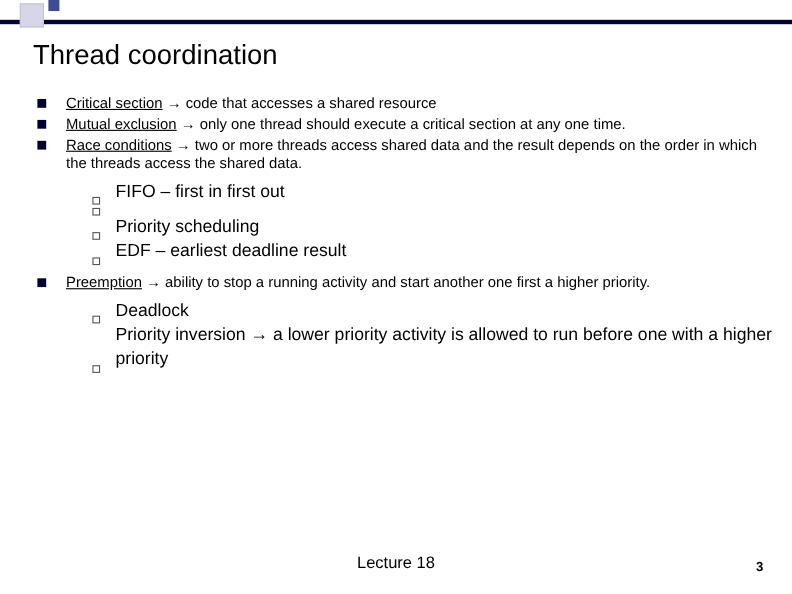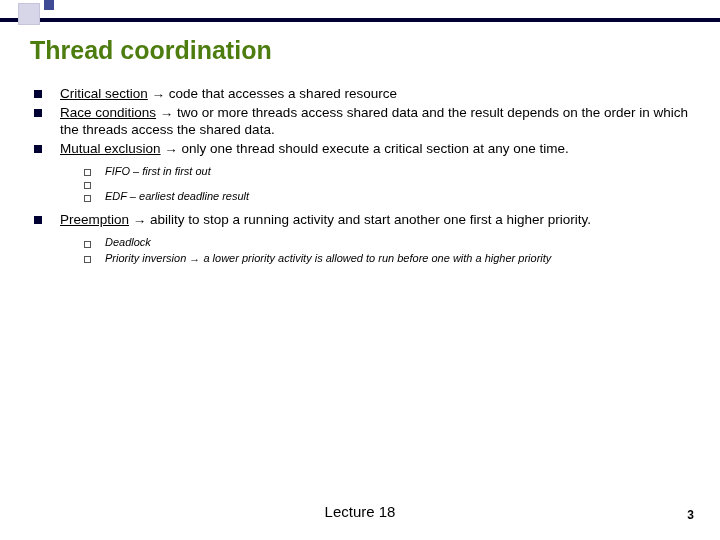--- a/index.html
+++ b/index.html
@@ -41,22 +41,22 @@
     left: 44px;
     width: 10px;
     height: 10px;
     background: #3f4a94;
   }
   .title {
     position: absolute;
     top: 36px;
     left: 30px;
     font-size: 25px;
-    color: #4d7c0f;
-    font-weight: bold;
+    color: #000000;
+    font-weight: normal;
     text-align: center;
   }
   .content {
     position: absolute;
     top: 86px;
     left: 34px;
     right: 16px;
   }
   .bullet-list { list-style: none; }
   .bullet-item {
@@ -80,25 +80,24 @@
   .bold { font-weight: bold; }
   .arrow { font-family: Arial, sans-serif; }
   .sub-list {
     list-style: none;
     margin-left: 50px;
     margin-top: 6px;
     margin-bottom: 8px;
   }
   .sub-item {
     display: flex;
-    align-items: center;
-    font-size: 11px;
+    align-items: flex-end;
+    font-size: 16px;
     line-height: 1.4;
     color: #000;
-    font-style: italic;
   }
   .sub-square {
     width: 7px;
     height: 7px;
     border: 1px solid #555;
     background: #fff;
     flex-shrink: 0;
     margin-top: 3px;
     margin-right: 14px;
   }
@@ -132,35 +131,39 @@
 <div class="title">Thread coordination</div>
 
 <div class="content">
   <ul class="bullet-list">
     <li class="bullet-item">
       <div class="bullet-square"></div>
       <div class="bullet-text"><span class="underline">Critical section</span> <span class="bold arrow">→</span><span> code that accesses a shared resource</span></div>
     </li>
     <li class="bullet-item">
       <div class="bullet-square"></div>
-      <div class="bullet-text"><span class="underline">Race conditions</span> <span class="bold arrow">→</span><span> two or more threads access shared data and the result depends on the order in which the threads access the shared data.</span></div>
+      <div class="bullet-text"><span class="underline">Mutual exclusion</span> <span class="bold arrow">→</span><span> only one thread should execute a critical section at any one time.</span></div>
     </li>
     <li class="bullet-item">
       <div class="bullet-square"></div>
-      <div class="bullet-text"><span class="underline">Mutual exclusion</span> <span class="bold arrow">→</span><span> only one thread should execute a critical section at any one time.</span></div>
+      <div class="bullet-text"><span class="underline">Race conditions</span> <span class="bold arrow">→</span><span> two or more threads access shared data and the result depends on the order in which the threads access the shared data.</span></div>
     </li>
   </ul>
 
   <ul class="sub-list">
     <li class="sub-item">
         <div class="sub-square"></div>
         <span>FIFO – first in first out</span>
       </li>
     <li class="sub-item">
         <div class="sub-square"></div>
+      </li>
+    <li class="sub-item">
+        <div class="sub-square"></div>
+        <span>Priority scheduling</span>
       </li>
     <li class="sub-item">
         <div class="sub-square"></div>
         <span>EDF – earliest deadline result</span>
       </li>
   </ul>
 
   <ul class="bullet-list">
     <li class="bullet-item">
       <div class="bullet-square"></div>

